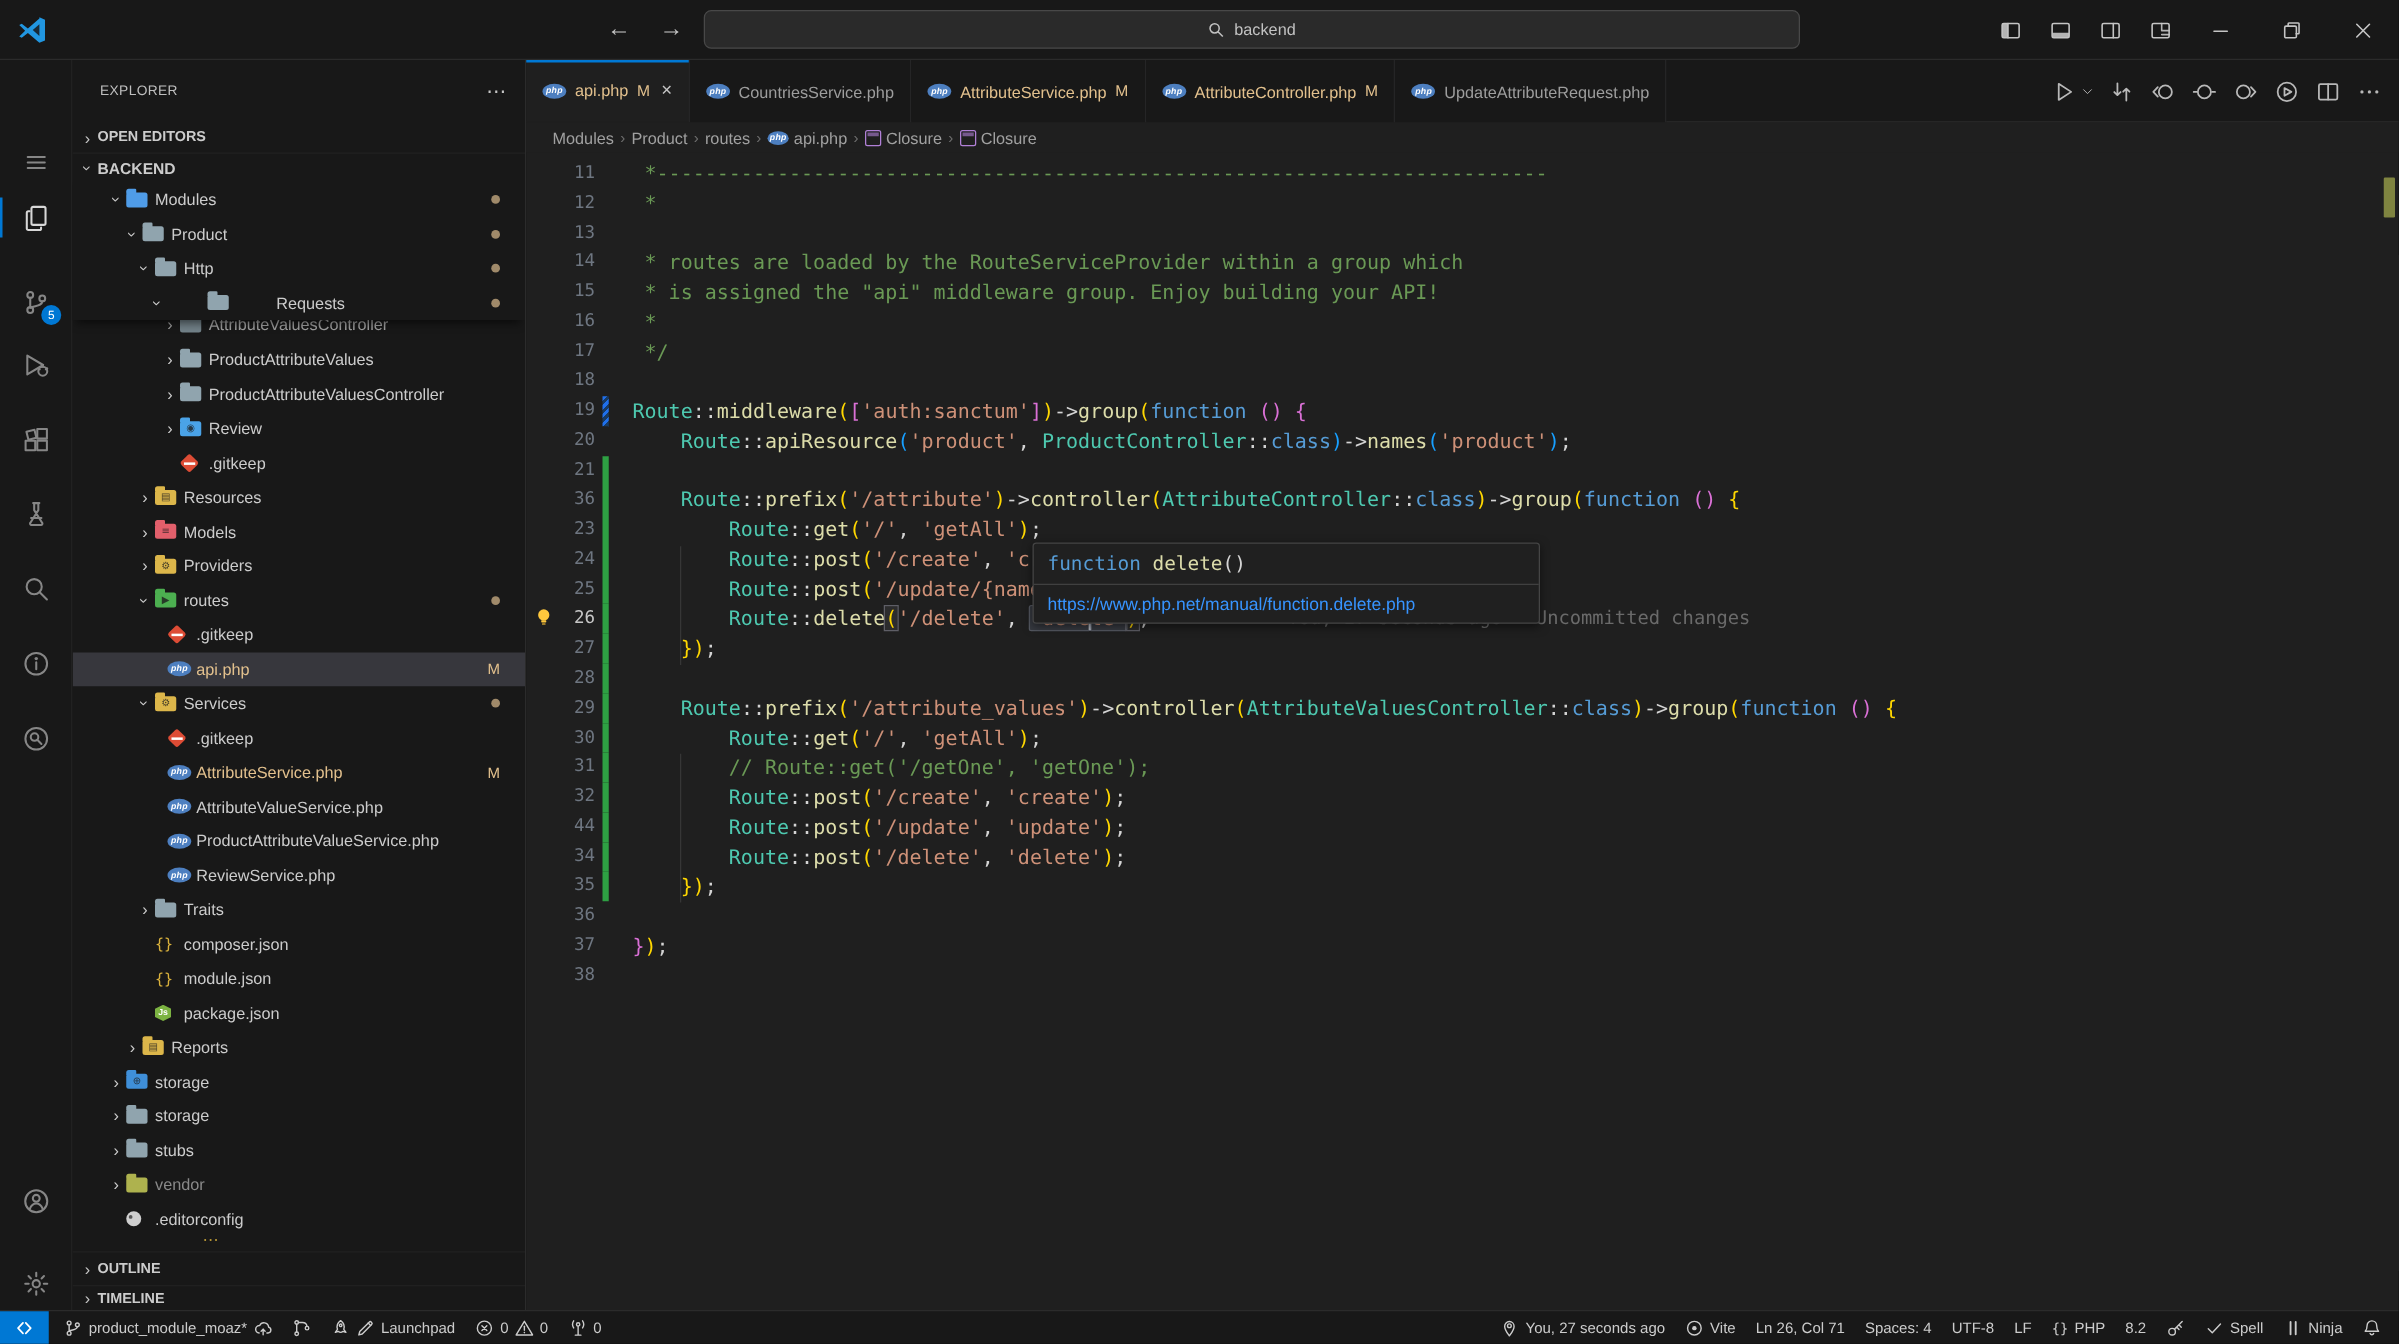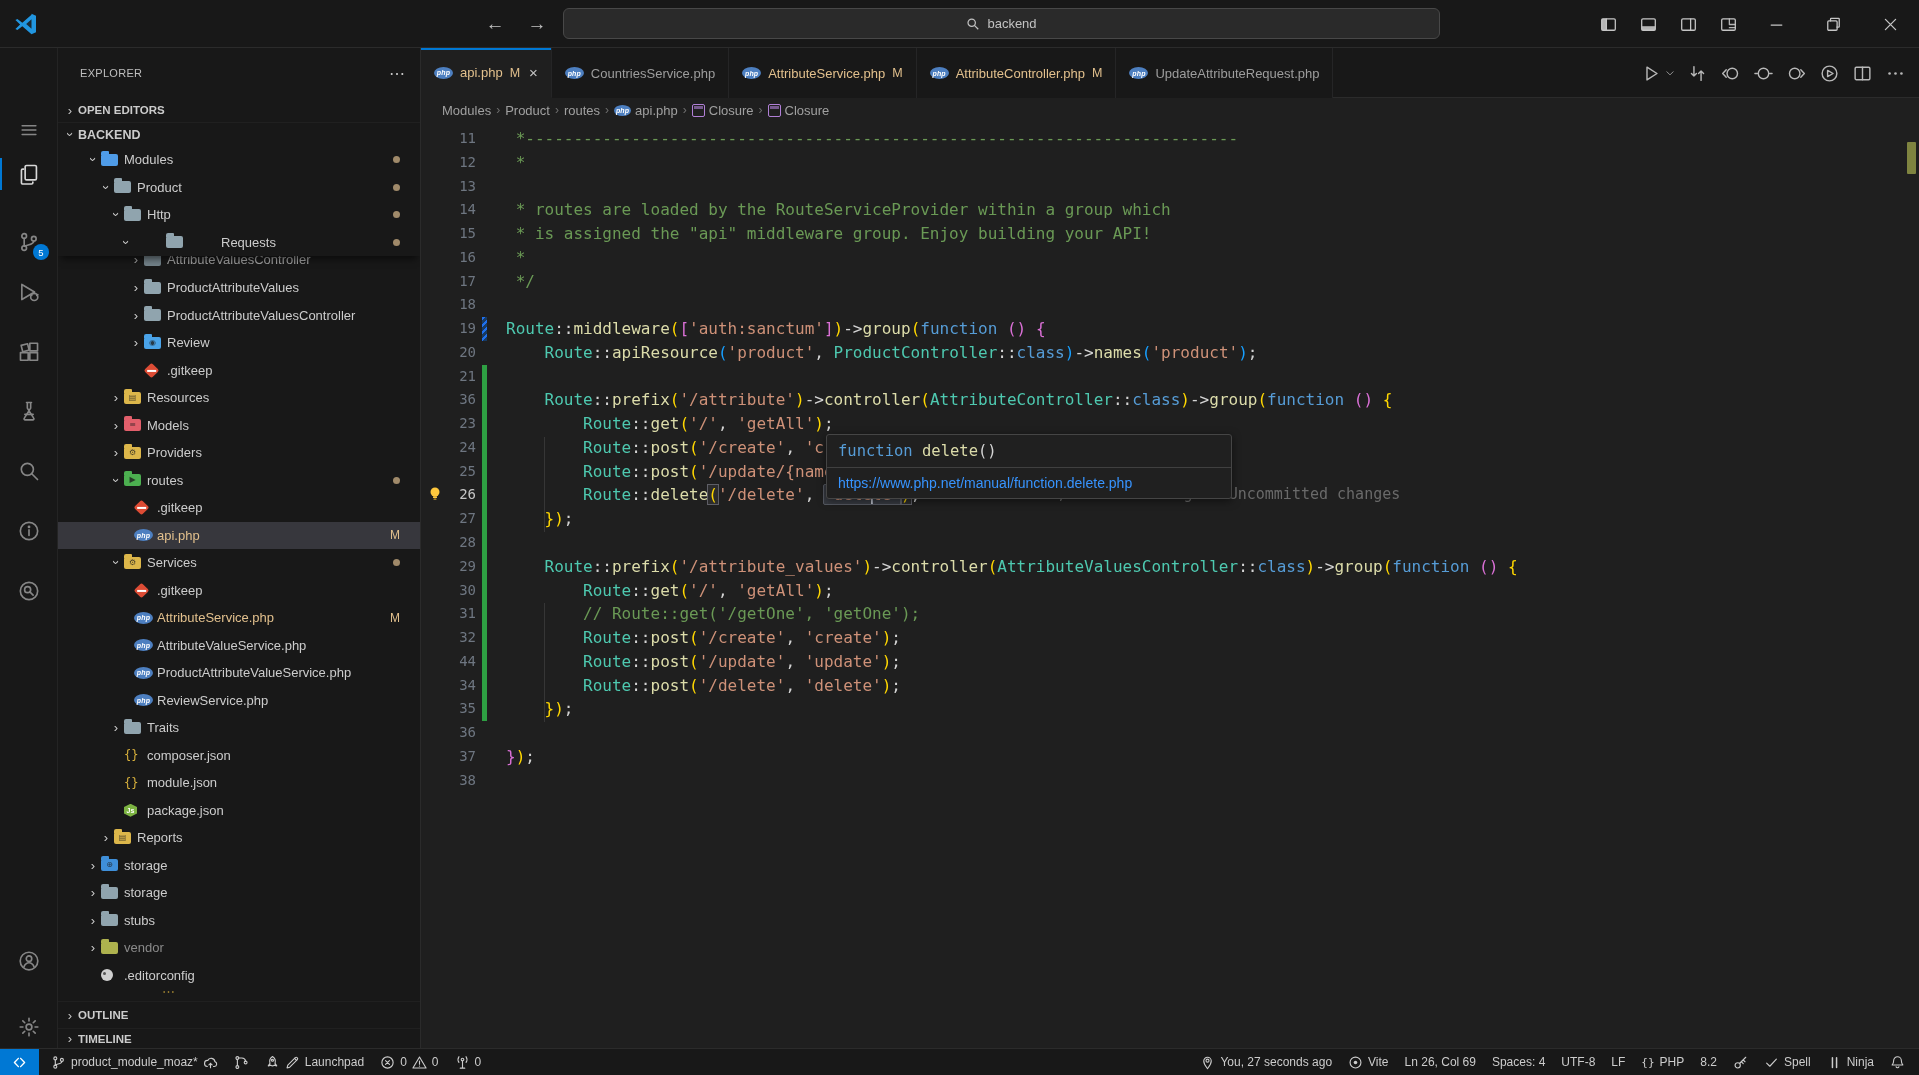--- a/index.html
+++ b/index.html
@@ -932,21 +932,21 @@
       <div class="sbi">
         <span class="ico">
           <svg width="15" height="15" viewBox="0 0 16 16" fill="none" stroke="currentColor" stroke-width="1.2" stroke-linecap="round" stroke-linejoin="round">
             <circle cx="8" cy="8" r="5.8"></circle>
             <circle cx="8" cy="8" r="1.9" fill="currentColor" stroke="none"></circle>
           </svg>
         </span>
         <span>Vite</span>
       </div>
       <div class="sbi">
-        <span>Ln 26, Col 69</span>
+        <span>Ln 26, Col 71</span>
       </div>
       <div class="sbi">
         <span>Spaces: 4</span>
       </div>
       <div class="sbi">
         <span>UTF-8</span>
       </div>
       <div class="sbi">
         <span>LF</span>
       </div>

